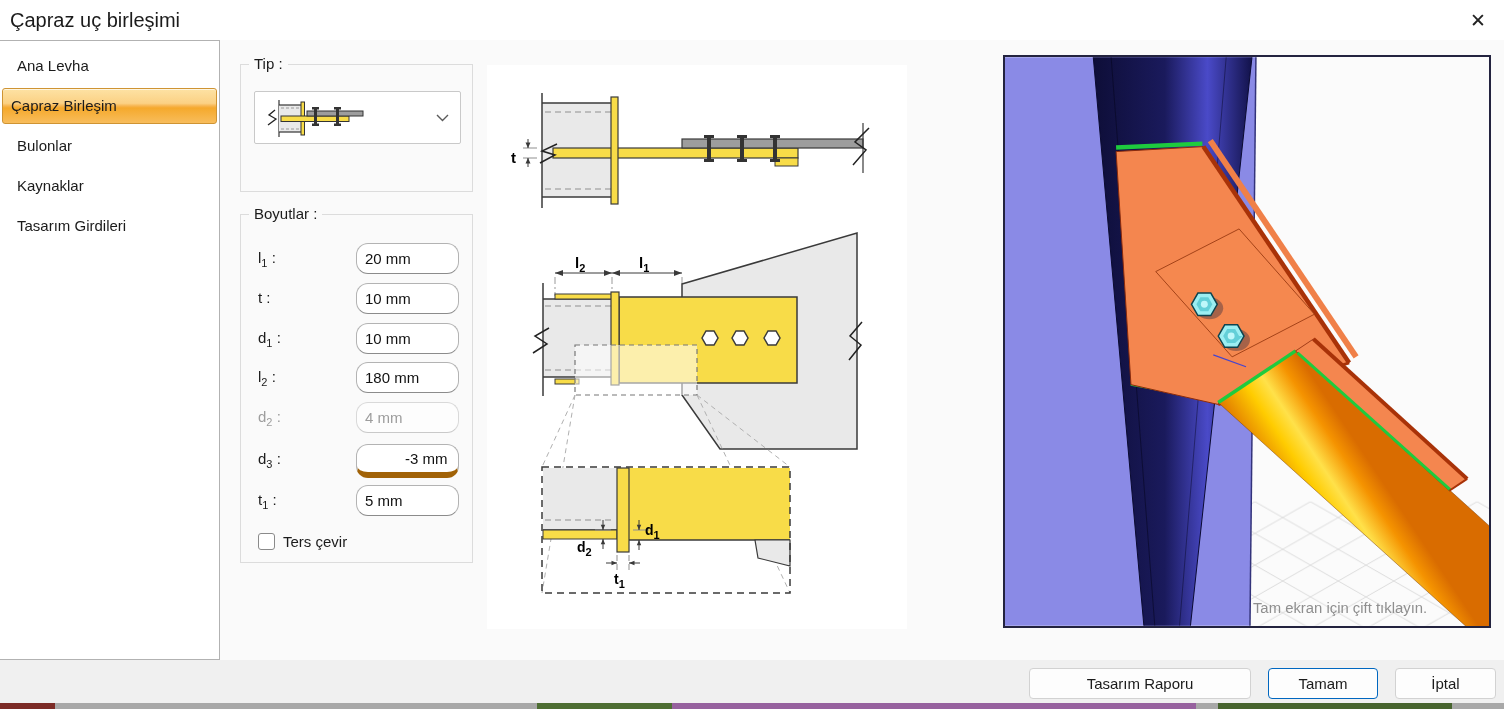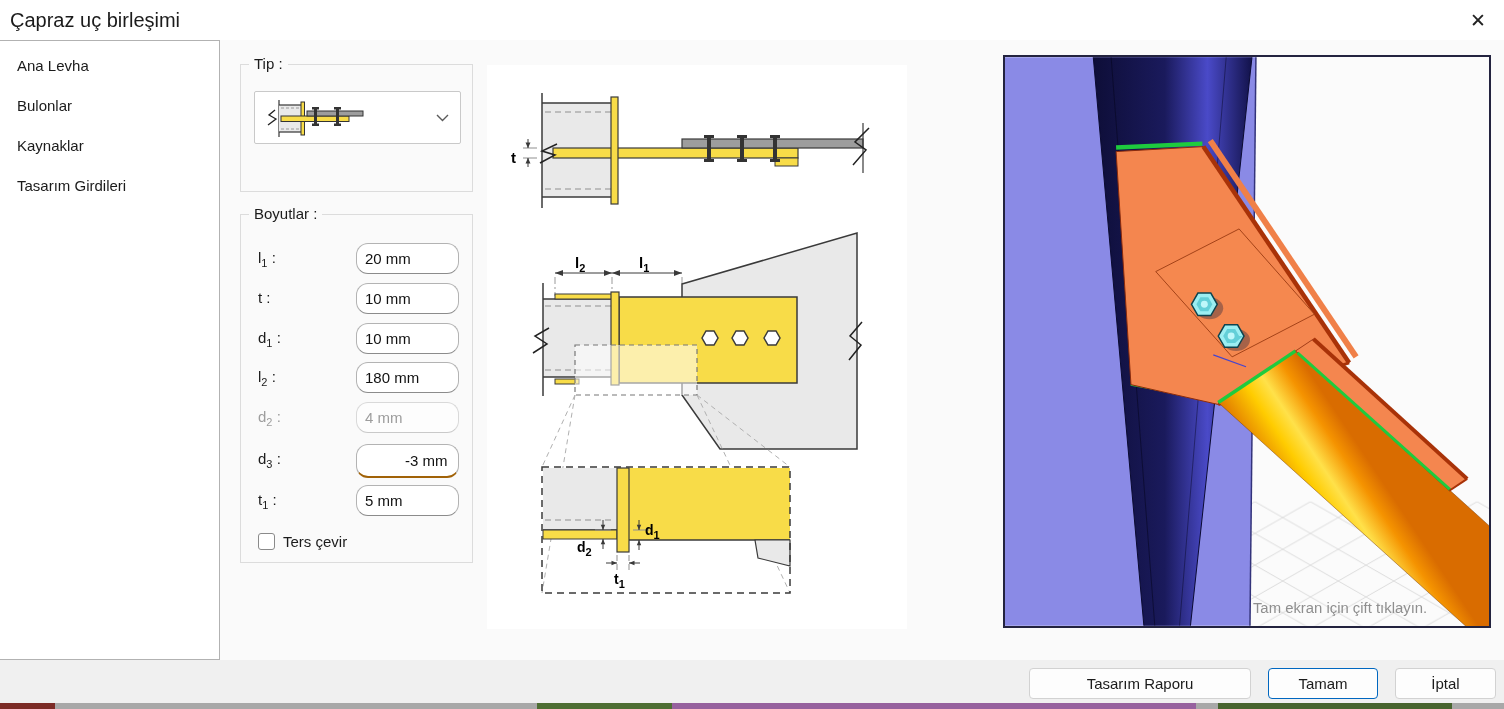--- a/index.html
+++ b/index.html
@@ -32,21 +32,21 @@
   .dropdown .chev { position:absolute; right:11px; top:22px; }
 
   .dim-row { position:absolute; left:0; width:233px; height:33px; }
   .dim-label { position:absolute; left:17px; top:6px; font-size:15px; }
   .dim-label sub { font-size:11px; }
   .dim-input { position:absolute; left:115px; top:0; width:103px; height:31px; border:1px solid #b3b3b3;
                border-bottom-color:#8b8b8b; border-radius:12px; background:#fff; padding:0 8px;
                font:15px "Liberation Sans",sans-serif; color:#111; outline:none; }
   .dim-row.disabled .dim-input { color:#9d9d9d; border-color:#d9d9d9; border-bottom-color:#c9c9c9; background:#fdfdfd; }
   .dim-row.disabled .dim-label { color:#9d9d9d; }
-  .dim-row.focused .dim-input { height:34px; border-bottom:2px solid #a16207;padding-left:48px; }
+  .dim-row.focused .dim-input { height:34px; border-bottom:6px solid #a16207;padding-left:48px; }
   .checkbox-row { position:absolute; left:17px; top:318px; display:flex; align-items:center; cursor:pointer; }
   .checkbox { width:17px; height:17px; border:1px solid #8a8a8a; border-radius:3px; background:#fff; }
   .checkbox-label { font-size:15px; margin-left:8px; }
 
   
   .diagram-wrap { position:absolute; left:487px; top:65px; width:420px; height:564px; background:#ffffff; }
 
   
   .viewport { position:absolute; left:1003px; top:55px; width:488px; height:573px; background:#fcfcfc;
               border:2px solid #23233f; cursor:pointer; }
@@ -67,20 +67,21 @@
 </head>
 <body>
 
 <div class="titlebar">
   <div class="title">Çapraz uç birleşimi</div>
   <div class="close-btn">✕</div>
 </div>
 
 <div class="sidebar">
   <div class="side-item">Ana Levha</div>
+  <div class="side-item selected">Çapraz Birleşim</div>
   <div class="side-item">Bulonlar</div>
   <div class="side-item">Kaynaklar</div>
   <div class="side-item">Tasarım Girdileri</div>
 </div>
 
 <div class="group" id="tip-group">
   <div class="group-label">Tip :</div>
   <div class="dropdown">
     <svg width="110" height="41" viewBox="0 0 110 41" style="position:absolute;left:8px;top:6px">
       <line x1="16" y1="2" x2="16" y2="39" stroke="#333" stroke-width="1.2"></line>

